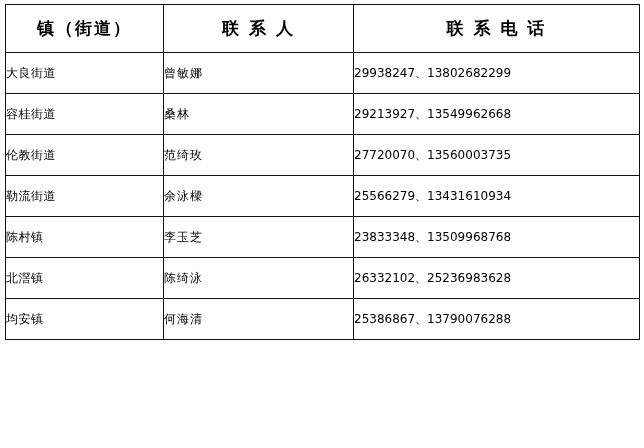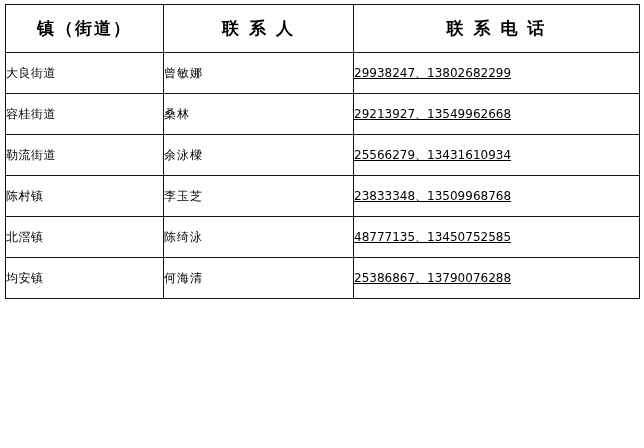--- a/index.html
+++ b/index.html
@@ -51,21 +51,20 @@
   }
   .cell-town {
     letter-spacing: 0.5px;
   }
   .cell-person {
     letter-spacing: 1px;
   }
   .cell-phone {
     font-size: 15px;
     letter-spacing: 0px;
-    text-decoration: underline;
   }
 </style>
 </head>
 <body>
 
 <div class="sheet">
   <table class="contact-table">
     <colgroup>
       <col class="c1">
       <col class="c2">
@@ -83,33 +82,38 @@
         <td class="cell-town">大良街道</td>
         <td class="cell-person">曾敏娜</td>
         <td class="cell-phone">29938247、13802682299</td>
       </tr>
       <tr>
         <td class="cell-town">容桂街道</td>
         <td class="cell-person">桑林</td>
         <td class="cell-phone">29213927、13549962668</td>
       </tr>
       <tr>
+        <td class="cell-town">伦教街道</td>
+        <td class="cell-person">范绮玫</td>
+        <td class="cell-phone">27720070、13560003735</td>
+      </tr>
+      <tr>
         <td class="cell-town">勒流街道</td>
         <td class="cell-person">余泳樑</td>
         <td class="cell-phone">25566279、13431610934</td>
       </tr>
       <tr>
         <td class="cell-town">陈村镇</td>
         <td class="cell-person">李玉芝</td>
         <td class="cell-phone">23833348、13509968768</td>
       </tr>
       <tr>
         <td class="cell-town">北滘镇</td>
         <td class="cell-person">陈绮泳</td>
-        <td class="cell-phone">48777135、13450752585</td>
+        <td class="cell-phone">26332102、25236983628</td>
       </tr>
       <tr>
         <td class="cell-town">均安镇</td>
         <td class="cell-person">何海清</td>
         <td class="cell-phone">25386867、13790076288</td>
       </tr>
     </tbody>
   </table>
 </div>
 

